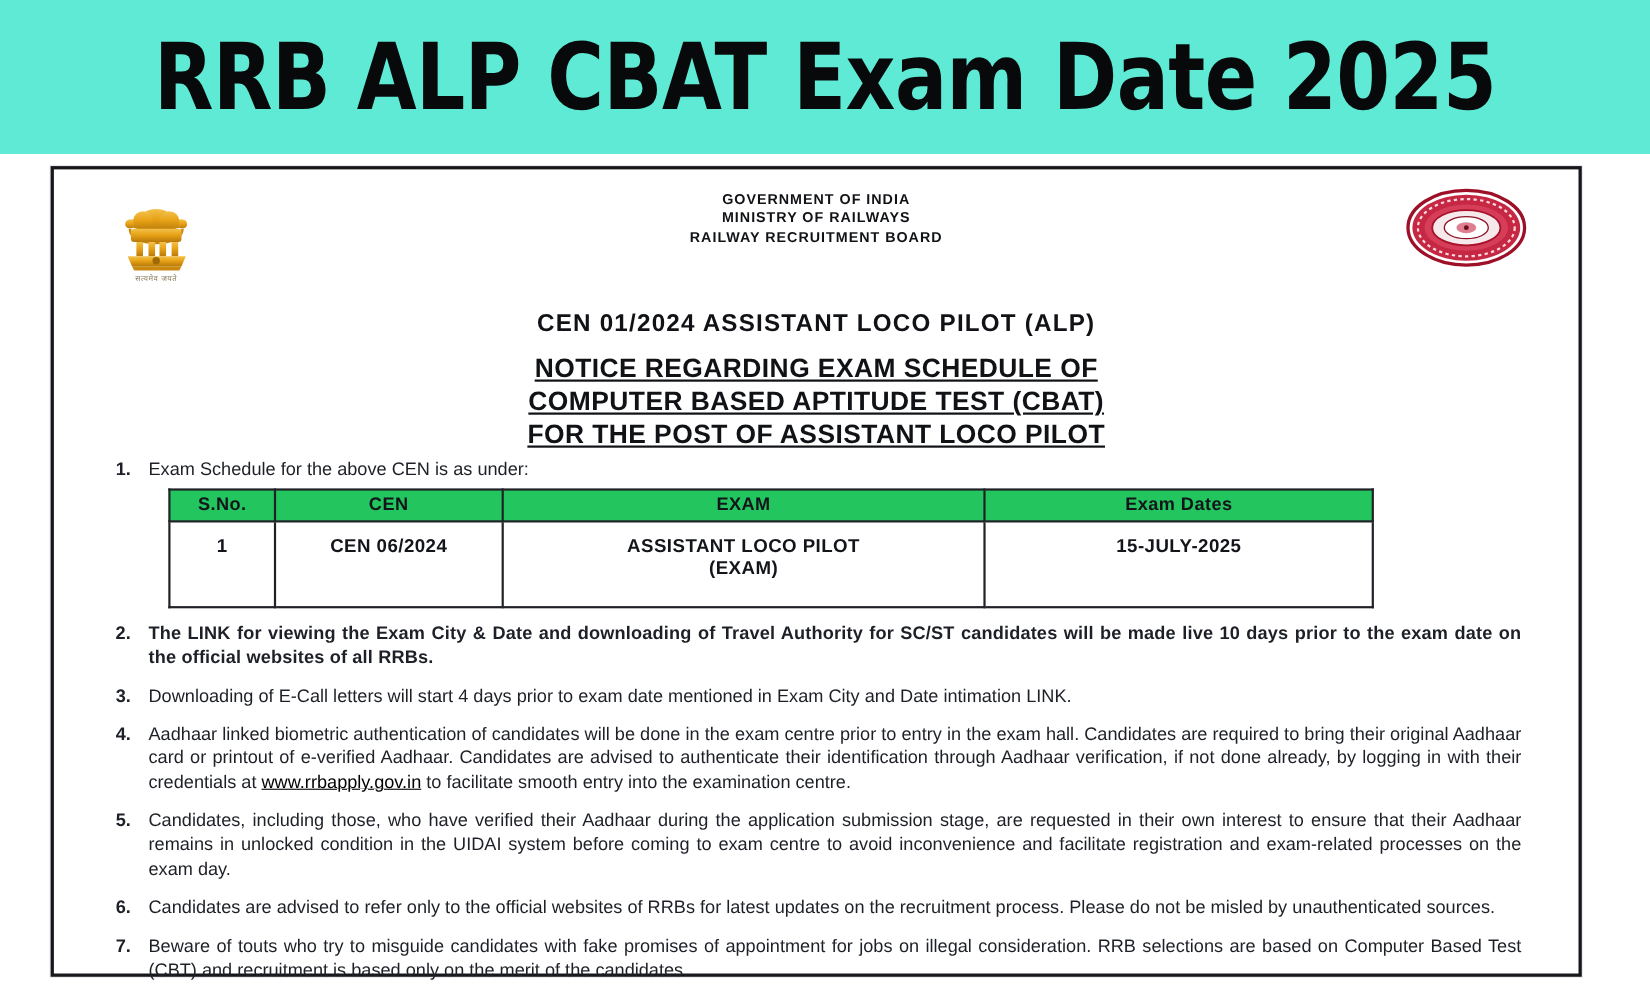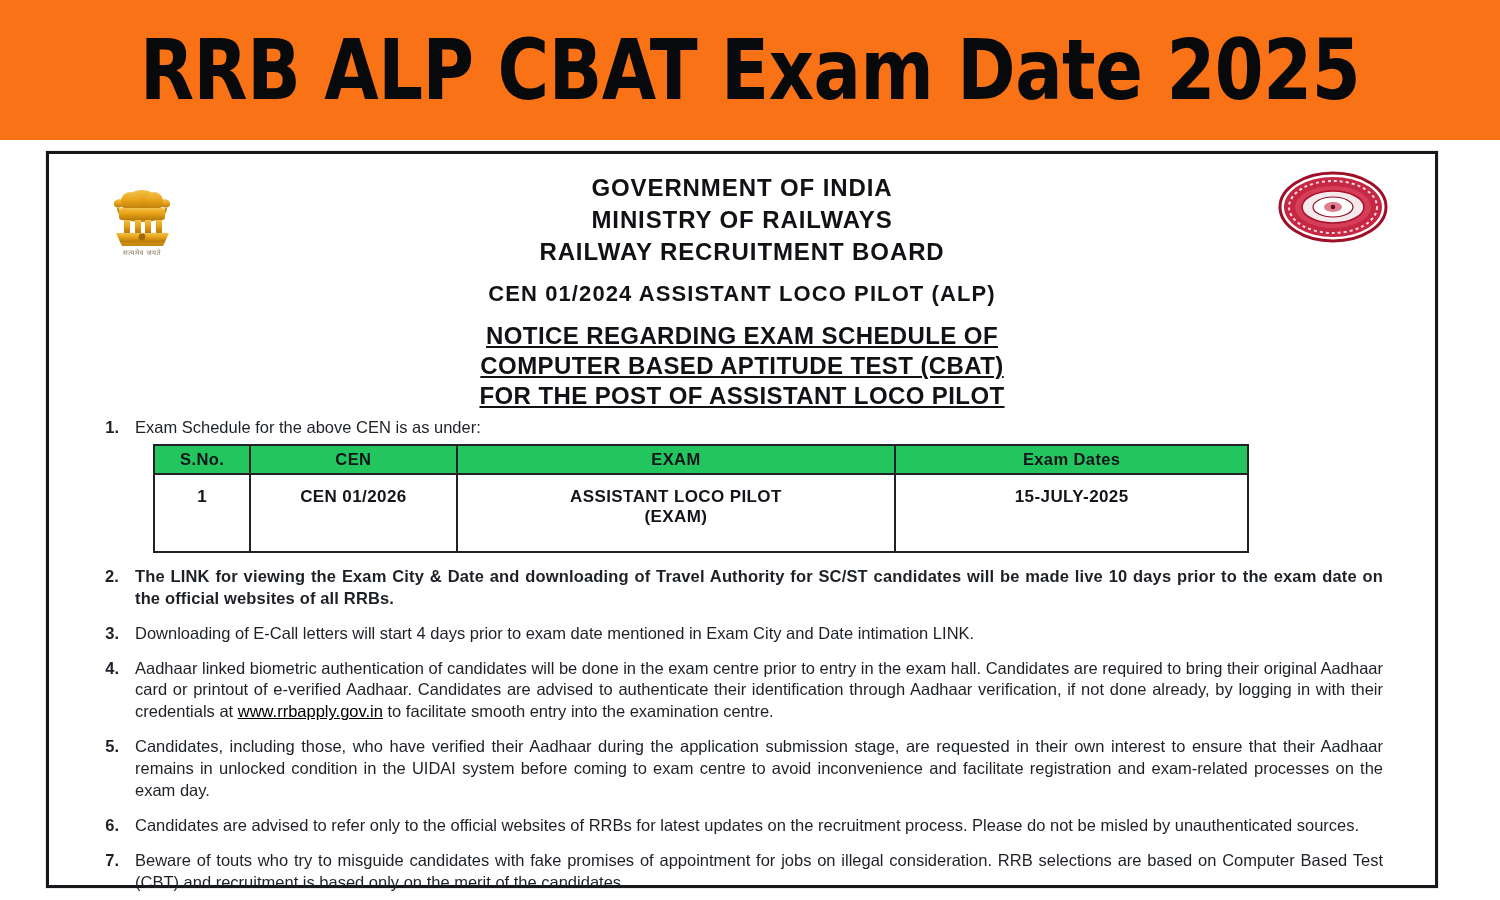--- a/index.html
+++ b/index.html
@@ -16,21 +16,21 @@
     color: #15171c;
   }
 
   
   .page-title {
     width: 1500px;
     height: 140px;
     display: flex;
     align-items: center;
     justify-content: center;
-    background: #f97316;
+    background: #5eead4;
   }
   .page-title h1 {
     margin: 0;
     font-family: "Liberation Sans Narrow", "DejaVu Sans Condensed", "Liberation Sans", sans-serif;
     font-weight: bold;
     font-size: 84px;
     line-height: 1;
     letter-spacing: -0.5px;
     color: #08090b;
     transform: scaleX(0.93);
@@ -76,21 +76,21 @@
     top: 16px;
     width: 112px;
     height: 74px;
   }
   .rrb-seal svg { display: block; }
 
   .gov-lines {
     padding-top: 18px;
     text-align: center;
     font-weight: bold;
-    font-size: 24px;
+    font-size: 13px;
     line-height: 1.34;
     letter-spacing: 0.9px;
     color: #101216;
   }
 
   .cen-line {
     text-align: center;
     font-weight: bold;
     font-size: 22px;
     letter-spacing: 1.1px;
@@ -299,21 +299,21 @@
         <tr>
           <th>S.No.</th>
           <th>CEN</th>
           <th>EXAM</th>
           <th>Exam Dates</th>
         </tr>
       </thead>
       <tbody>
         <tr>
           <td>1</td>
-          <td>CEN 01/2026</td>
+          <td>CEN 06/2024</td>
           <td>
             <div>ASSISTANT LOCO PILOT</div>
             <div>(EXAM)</div>
           </td>
           <td>15-JULY-2025</td>
         </tr>
       </tbody>
     </table>
 
     <div class="clause-area">

